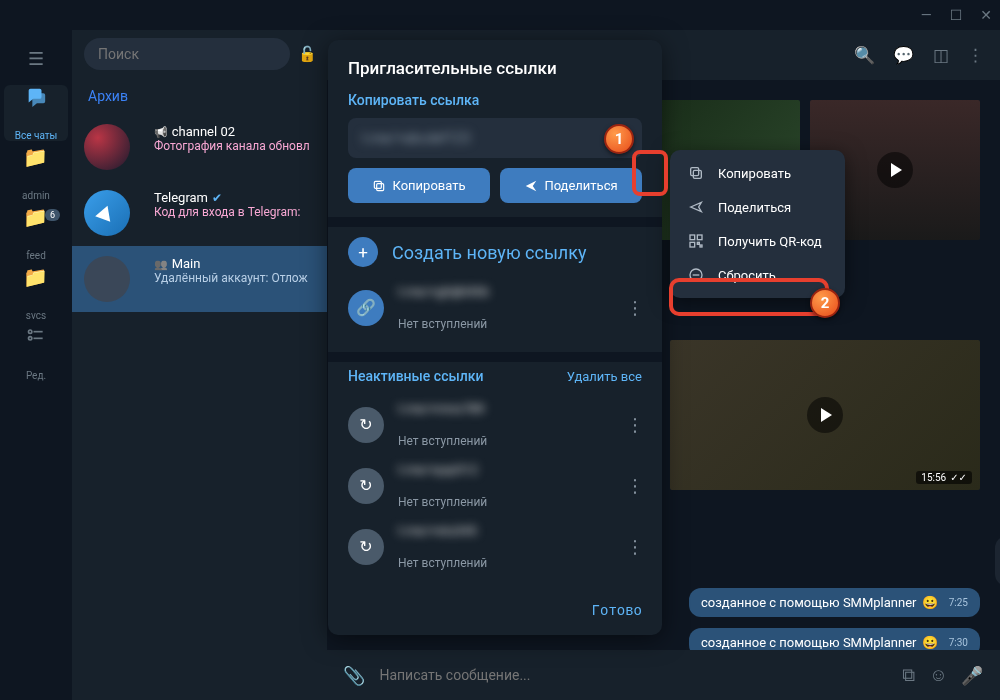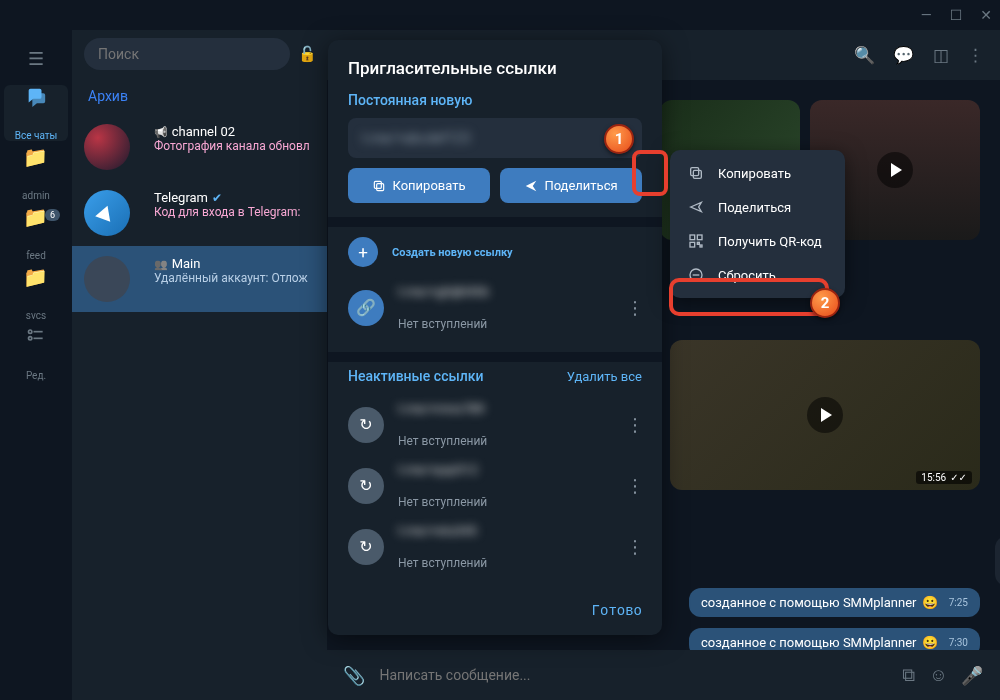--- a/index.html
+++ b/index.html
@@ -35,21 +35,21 @@
 .verified { color:#5eb5f7; font-size:12px; }
 .people::before { content:"👥"; font-size:11px; filter:grayscale(1); }
 
 .main { flex:1; background:#0e1621; display:flex; flex-direction:column; position:relative; }
 .header { height:50px; padding:8px 16px; background:#17212b; display:flex; align-items:center; justify-content:space-between; }
 .header-title { font-size:14px; color:#fff; }
 .header-icons { display:flex; gap:18px; color:#6b7883; font-size:17px; }
 .content { flex:1; position:relative; overflow:hidden; }
 
 .bg-media { position:absolute; inset:0; }
-.tile { position:absolute; background:#2a3942; border-radius:12px; }
+.tile { position:absolute; background:#2a3942; border-radius:2px; }
 .t1 { top:20px; right:200px; width:140px; height:140px; background:linear-gradient(135deg,#1a2e1a,#2d4a2d); }
 .t2 { top:20px; right:20px; width:170px; height:140px; background:linear-gradient(180deg,#3a2828,#1a1a1a); }
 .t3 { top:260px; right:20px; width:310px; height:150px; background:linear-gradient(135deg,#3a3528,#2a2a1a); }
 .play { position:absolute; top:50%; left:50%; transform:translate(-50%,-50%); width:36px; height:36px; background:rgba(0,0,0,0.5); border-radius:50%; display:flex; align-items:center; justify-content:center; }
 .play::after { content:""; border-left:11px solid #fff; border-top:7px solid transparent; border-bottom:7px solid transparent; margin-left:3px; }
 .dur { position:absolute; bottom:6px; right:8px; background:rgba(0,0,0,0.6); font-size:10px; padding:1px 5px; border-radius:3px; color:#fff; display:flex; gap:4px; align-items:center; }
 .bubble { position:absolute; right:20px; background:#2b5278; color:#fff; font-size:13px; padding:7px 12px; border-radius:12px; max-width:300px; display:flex; align-items:center; gap:6px; }
 .bubble .time { font-size:10px; color:#a8c4dd; margin-left:4px; }
 .caption { position:absolute; background:rgba(30,40,52,0.85); color:#fff; font-size:12px; padding:4px 10px; border-radius:12px; }
 
@@ -63,21 +63,21 @@
 .m-section { padding:6px 20px 14px; }
 .m-heading { color:#5eb5f7; font-size:14px; font-weight:500; margin-bottom:10px; display:flex; justify-content:space-between; align-items:center; }
 .link-box { background:#242f3d; border-radius:8px; padding:12px 14px; display:flex; justify-content:space-between; align-items:center; margin-bottom:10px; }
 .link-blur { filter:blur(5px); color:#8b98a5; font-size:14px; }
 .dots { color:#8b98a5; font-size:18px; cursor:pointer; letter-spacing:-2px; line-height:4px; }
 .btn-row { display:flex; gap:10px; }
 .btn { flex:1; background:#3e7cbf; color:#fff; border:none; border-radius:8px; padding:10px; font-size:13px; cursor:pointer; display:flex; align-items:center; justify-content:center; gap:6px; }
 .divider { height:10px; background:#0e1621; }
 .create-row { display:flex; align-items:center; gap:14px; padding:4px 0 10px; }
 .circle-btn { width:30px; height:30px; border-radius:50%; background:#3e7cbf; display:flex; align-items:center; justify-content:center; font-size:17px; flex-shrink:0; }
-.create-text { color:#5eb5f7; font-size:11px; font-weight:700; }
+.create-text { color:#5eb5f7; font-size:18px; font-weight:400; }
 .link-item { display:flex; align-items:center; gap:14px; padding:7px 0; }
 .link-ico { width:36px; height:36px; border-radius:50%; display:flex; align-items:center; justify-content:center; flex-shrink:0; font-size:16px; }
 .ico-active { background:#3e7cbf; }
 .ico-inactive { background:#4a5a6a; }
 .link-col { flex:1; }
 .link-url { filter:blur(5px); color:#ddd; font-size:13px; }
 .link-meta { color:#8b98a5; font-size:12px;margin-top:18px; }
 .del-all { color:#5eb5f7; font-size:13px; font-weight:400; }
 .done { text-align:right; color:#5eb5f7; font-size:14px; font-weight:500; padding:12px 20px 8px; cursor:pointer;font-family:Liberation Mono, monospace; }
 
@@ -220,21 +220,21 @@
       <span class="icon">⧉</span>
       <span class="icon">☺</span>
       <span class="icon">🎤</span>
     </div>
   </div>
 </div>
 
 <div class="modal">
   <div class="m-title">Пригласительные ссылки</div>
   <div class="m-section">
-    <div class="m-heading">Постоянная новую</div>
+    <div class="m-heading">Копировать ссылка</div>
     <div class="link-box">
       <span class="link-blur">t.me/+abcdef123</span>
       <span class="dots">⋮</span>
     </div>
     <div class="btn-row">
       <button class="btn">
         <svg width="14" height="14" viewBox="0 0 24 24" fill="none" stroke="#fff" stroke-width="2">
             <rect x="8" y="8" width="12" height="12" rx="2"></rect>
             <rect x="4" y="4" width="12" height="12" rx="2"></rect>
           </svg>

